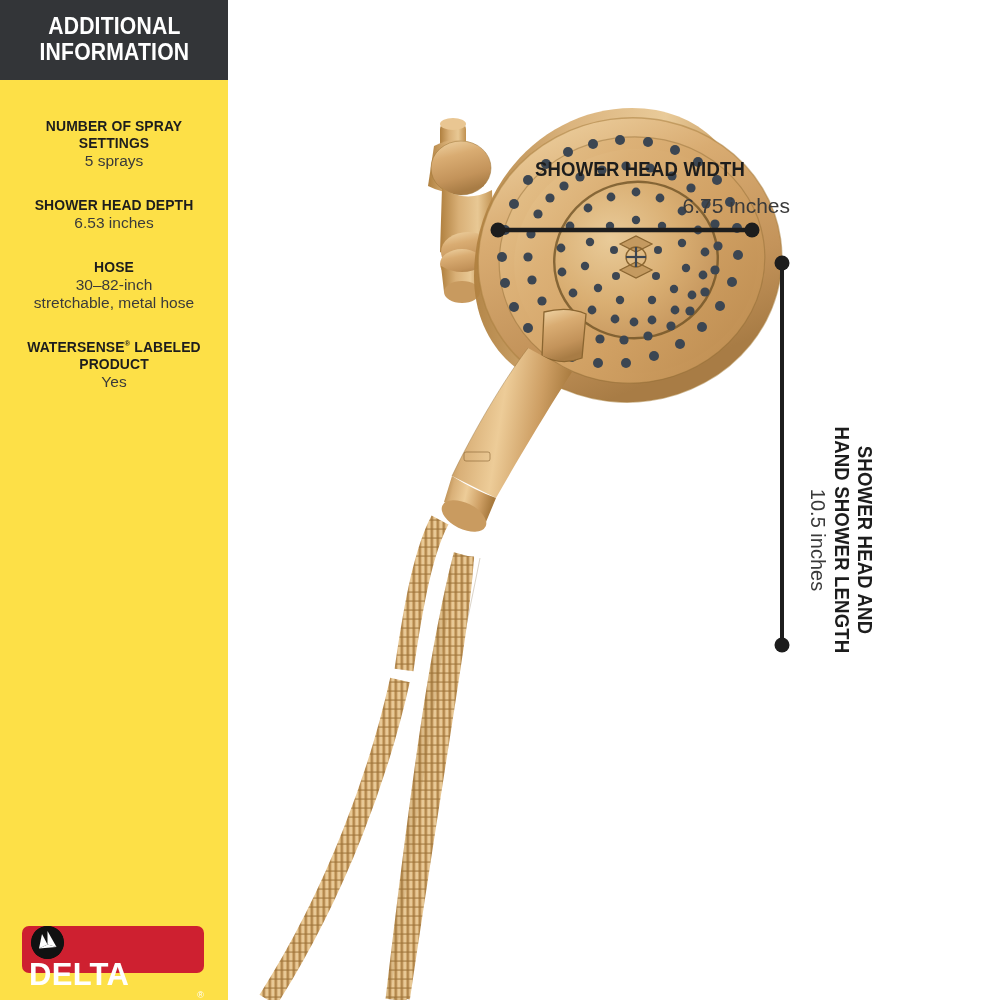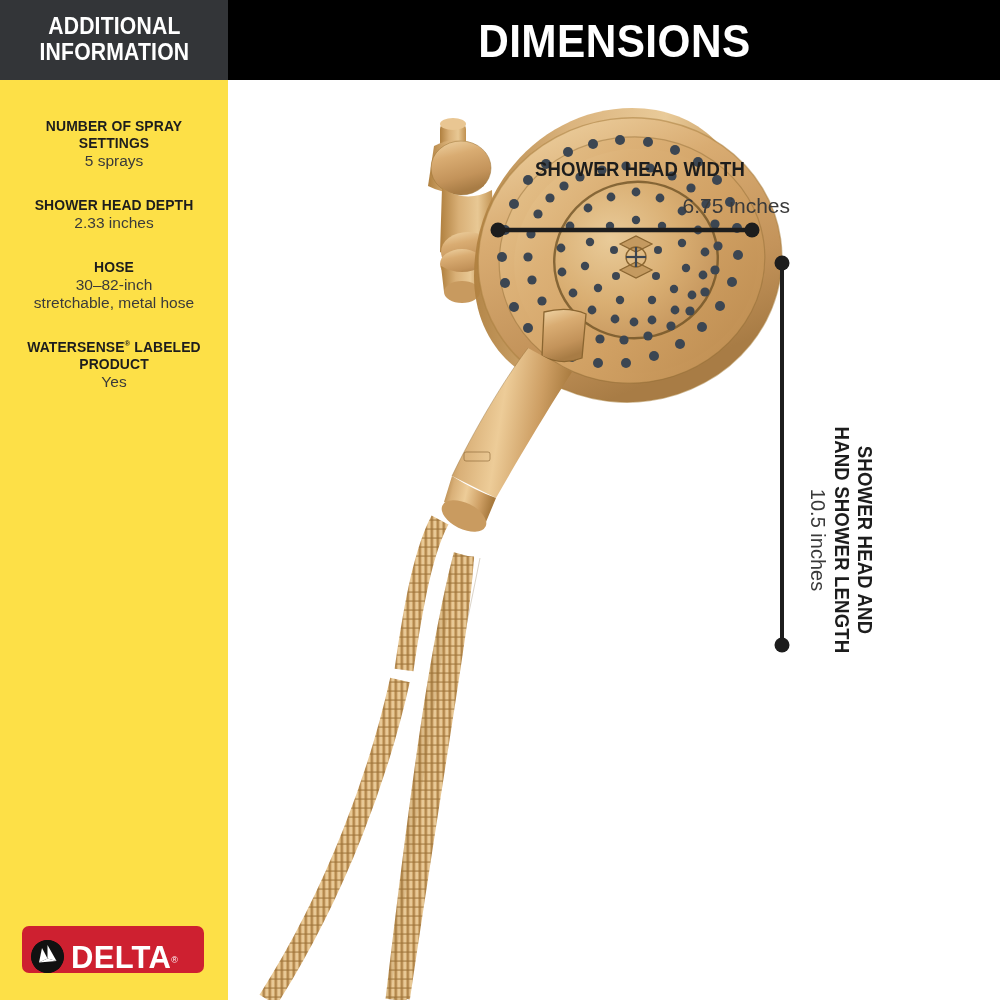--- a/index.html
+++ b/index.html
@@ -53,21 +53,21 @@
   .spec-value {
     font-size: 15.5px; line-height: 1.2; color: #3a3a3a; margin-top: 0;
     font-weight: 400;
   }
 
   
   .logo {
     position: absolute; left: 22px; bottom: 27px;
     width: 182px; height: 47px;
     background: #ce2030; border-radius: 7px;
-    display: flex; align-items: flex-end;
+    display: flex; align-items: flex-start; flex-direction: column;
   }
   .logo-mark {
     width: 33px; height: 33px; border-radius: 50%;
     background: #111111; margin-left: 9px; flex: none;
     position: relative; overflow: hidden;
   }
   .logo-mark svg { position: absolute; left: 0; top: 0; }
   .logo-word {
     color: #ffffff; font-weight: bold; font-size: 31px; letter-spacing: .3px;
     margin-left: 7px; line-height: 1;
@@ -111,40 +111,37 @@
 <body>
 
 <div id="page">
 
   <div class="hdr-left">
     <div class="hdr-left-txt">
       <div>ADDITIONAL</div>
       <div>INFORMATION</div>
     </div>
   </div>
-  <div class="hdr-right">
-    <div class="hdr-right-txt">DIMENSIONS</div>
-  </div>
 
   <div class="sidebar">
     <div class="spec-list">
 
       <div class="spec">
         <div class="spec-label">
           <div>NUMBER OF SPRAY</div>
           <div>SETTINGS</div>
         </div>
         <div class="spec-value">5 sprays</div>
       </div>
 
       <div class="spec">
         <div class="spec-label">
           <div>SHOWER HEAD DEPTH</div>
         </div>
-        <div class="spec-value">2.33 inches</div>
+        <div class="spec-value">6.53 inches</div>
       </div>
 
       <div class="spec">
         <div class="spec-label">
           <div>HOSE</div>
         </div>
         <div class="spec-value">
           <div>30–82-inch</div>
           <div>stretchable, metal hose</div>
         </div>

